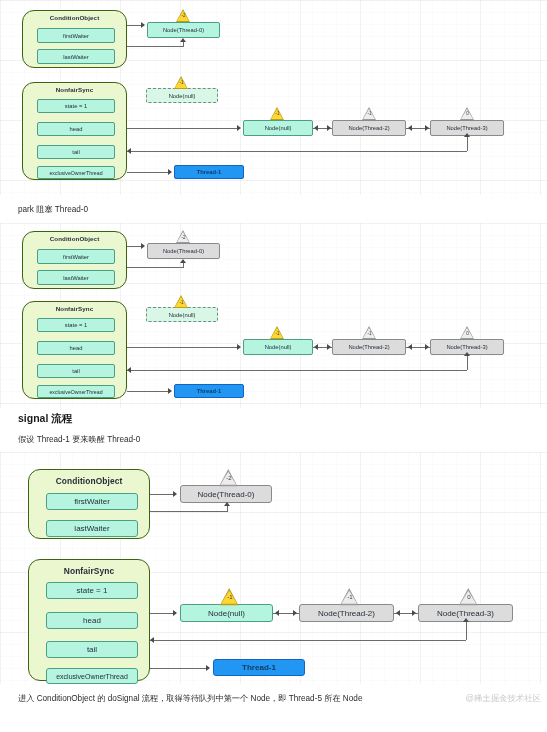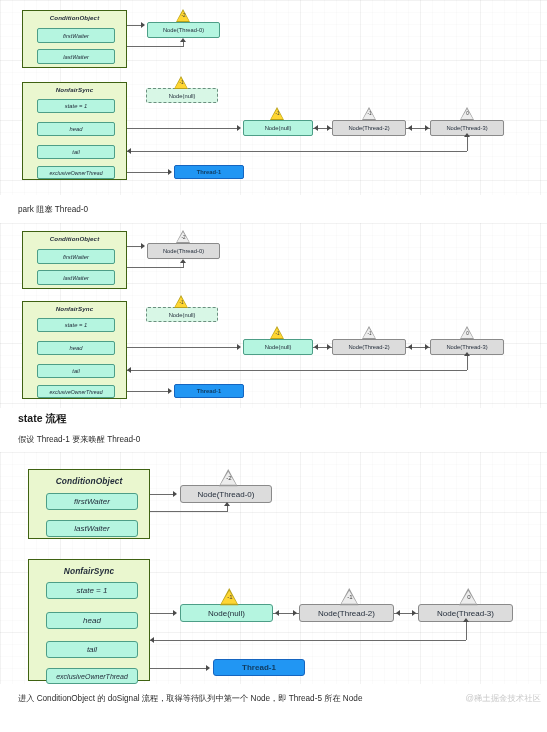--- a/index.html
+++ b/index.html
@@ -24,23 +24,22 @@
   }
   .diag1{height:195px;}
   .diag2{height:185px;}
   .diag3{height:232px;}
 
   
   .group{
     position:absolute;
     background:#eaf7cf;
     border:1.4px solid #3f6212;
-    border-radius:0;
+    border-radius:12px;
     box-sizing:border-box;
-    font-style:italic;
   }
   .group-title{
     position:absolute;left:0;right:0;top:3px;
     text-align:center;
     font-size:6.2px;
     font-weight:bold;
     color:#1f2937;
     letter-spacing:.1px;
   }
   .g3 .group-title{font-size:8.4px;top:6px;}
@@ -286,21 +285,21 @@
   <div class="hline" style="left:127px;top:147px;width:340px;"></div>
   <div class="vline" style="left:467px;top:132px;height:15px;"></div>
   <div class="arr u" style="left:464px;top:129px;"></div>
   <div class="arr l" style="left:127px;top:144px;"></div>
 
   <div class="node blue" style="left:174px;top:161px;width:70px;height:14px;">Thread-1</div>
   <div class="hline" style="left:127px;top:168px;width:42px;"></div>
   <div class="arr r" style="left:168px;top:165px;"></div>
 </div>
 
-<h2 class="section">state 流程</h2>
+<h2 class="section">signal 流程</h2>
 <div class="sub">假设 Thread-1 要来唤醒 Thread-0</div>
 
 <div class="canvas diag3 g3scale">
   <div class="wm-big" style="left:200px;top:95px;"></div>
 
   <div class="group g3" style="left:28px;top:17px;width:122px;height:70px;">
     <div class="group-title">ConditionObject</div>
     <div class="field" style="left:17px;top:23px;width:92px;height:17px;">firstWaiter</div>
     <div class="field" style="left:17px;top:50px;width:92px;height:17px;">lastWaiter</div>
   </div>

